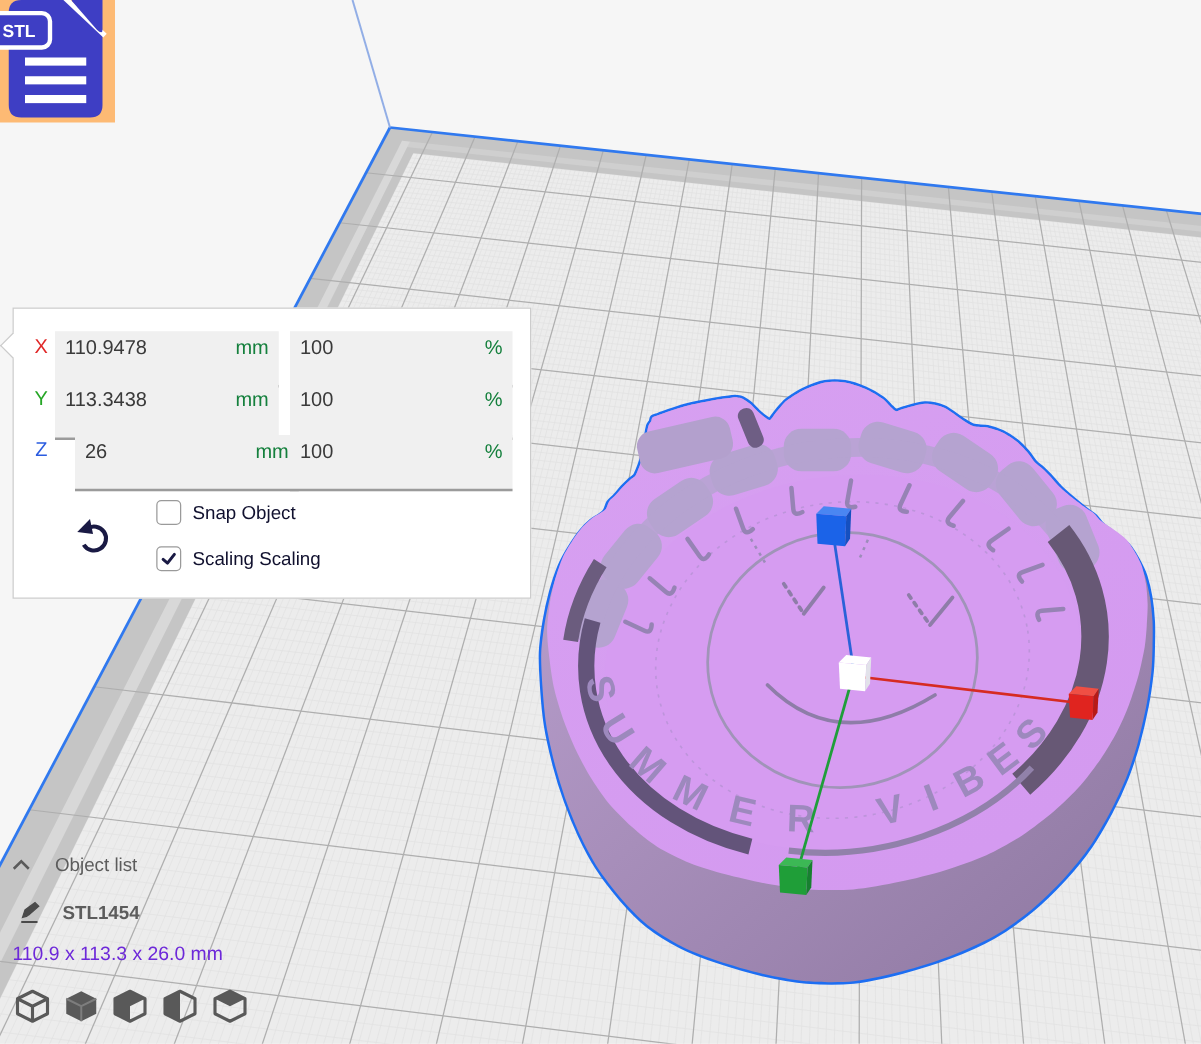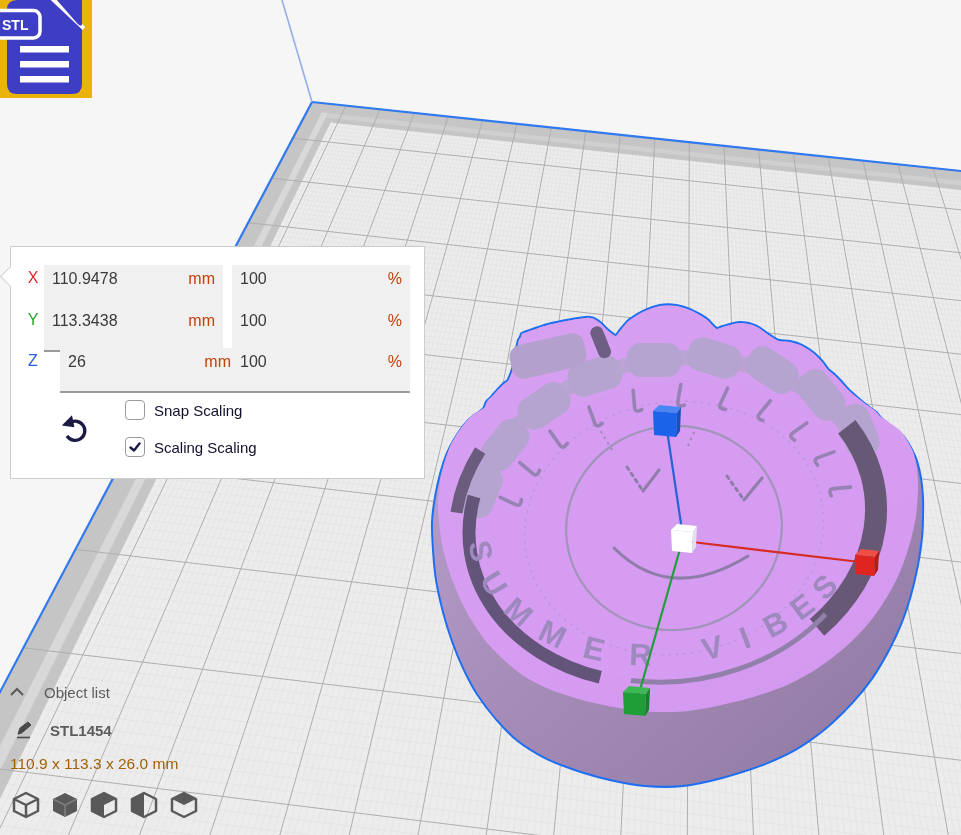--- a/index.html
+++ b/index.html
@@ -7,21 +7,21 @@
 #scene { position:absolute; inset:0; }
 .panel { position:absolute; left:10px; top:246px; width:415px; height:233px;
   background:#fff; border:1px solid #cccccc; }
 .notch { position:absolute; left:-8px; top:22px; width:15px; height:15px;
   background:#fff; border-left:1px solid #ccc; border-bottom:1px solid #ccc;
   transform:rotate(45deg); }
 .row { position:absolute; left:0; height:30px; }
 .axl { position:absolute; width:24px; text-align:center; font-size:16px; top:4px; }
 .fld { position:absolute; background:#f0f0f0; height:45px; border-bottom:2px solid #9b9b9b;
   font-size:16px; color:#3a3a3a; line-height:28px; padding:0 8px; }
-.sfx { position:absolute; right:8px; top:0; color:#c2410c; }
+.sfx { position:absolute; right:8px; top:0; color:#15803d; }
 .cb { position:absolute; width:20px; height:20px; background:#fff; border:1px solid #9a9a9a;
   border-radius:4px; }
 .cl { position:absolute; font-size:15px; color:#10102e; }
 .blt { position:absolute; color:#5c5c5c; font-size:15px; }
 </style></head>
 <body>
 <svg id="scene" width="961" height="835" viewBox="0 0 961 835">
 <polygon points="312.0,102.0 1214.8,198.0 2359.6,1977.8 -465.5,1572.3" fill="#ececec"></polygon>
 <g>
       <line x1="310.2" y1="105.5" x2="1217.4" y2="202.0" stroke="#e1e1e1" stroke-width="0.6"></line>
@@ -563,21 +563,21 @@
       <path d="M855,555 L875,557 L874,576 L856,574 Z" fill="#e0241f"></path>
       <path d="M875,557 L879,551 L878,570 L874,576 Z" fill="#b81a16"></path>
     </g>
 <g>
       <path d="M623,692 L629,686 L650,688 L646,694 Z" fill="#3cb855"></path>
       <path d="M623,692 L646,694 L645,716 L624,714 Z" fill="#1f9e38"></path>
       <path d="M646,694 L650,688 L649,710 L645,716 Z" fill="#178030"></path>
     </g>
 </svg>
 
-<div style="position:absolute;left:0;top:0;width:92px;height:98px;background:#eab308;">
+<div style="position:absolute;left:0;top:0;width:92px;height:98px;background:#fdba74;">
 <svg width="92" height="98" viewBox="0 0 92 98">
 <path d="M17,0 H52 L82,28 V84 Q82,94 72,94 H17 Q7,94 7,84 V10 Q7,0 17,0 Z" fill="#3e3ec4"></path>
 <path d="M51.5,-2 L84,28.5" stroke="#fff" stroke-width="4"></path>
 <path d="M57.5,0 L82,0 L82,23.5 Q82,28 77.5,23.8 L57.5,0.8 Z" fill="#3e3ec4"></path>
 <rect x="-8" y="10.5" width="48" height="27.5" rx="6.5" fill="#3e3ec4" stroke="#fff" stroke-width="3.5"></rect>
 <text x="2" y="29.5" font-size="14" font-weight="bold" fill="#fff" letter-spacing="0" font-family="Liberation Sans,sans-serif">STL</text>
 <rect x="20" y="46" width="49" height="6.5" fill="#fff"></rect>
 <rect x="20" y="61" width="49" height="6.5" fill="#fff"></rect>
 <rect x="20" y="76" width="49" height="6.5" fill="#fff"></rect>
 </svg></div>
@@ -597,39 +597,39 @@
  <div class="row" style="top:101px;width:100%;">
    <div class="axl" style="left:10px;color:#2b5ce0;">Z</div>
    <div class="fld" style="left:49px;width:179px;">26<span class="sfx">mm</span></div>
    <div class="fld" style="left:221px;width:178px;">100<span class="sfx">%</span></div>
  </div>
  <svg style="position:absolute;left:50px;top:167px;" width="30" height="30" viewBox="0 0 30 30">
    <path d="M 8.6,9.0 A 9.6 9.6 0 1 1 6.0,21.8" fill="none" stroke="#1a1a44" stroke-width="3.3"></path>
    <path d="M 11.0,1.2 L 0.8,11.6 L 13.4,13.2 Z" fill="#1a1a44"></path>
  </svg>
  <div class="cb" style="left:114px;top:153px;"></div>
- <div class="cl" style="left:143px;top:155px;">Snap Scaling</div>
+ <div class="cl" style="left:143px;top:155px;">Snap Object</div>
  <div class="cb" style="left:114px;top:190px;">
    <svg width="18" height="18" viewBox="0 0 18 18">
         <path d="M4.5,9.5 L8,12.5 L13.5,5.5" fill="none" stroke="#1a1a44" stroke-width="2.4" stroke-linecap="round" stroke-linejoin="round"></path>
       </svg>
  </div>
  <div class="cl" style="left:143px;top:192px;">Scaling Scaling</div>
 </div>
 
 <svg style="position:absolute;left:9px;top:686px;" width="16" height="12" viewBox="0 0 16 12">
  <path d="M2,9 L8,3 L14,9" fill="none" stroke="#5a5a5a" stroke-width="2"></path>
 </svg>
 <div class="blt" style="left:44px;top:684px;">Object list</div>
 <svg style="position:absolute;left:15px;top:720px;" width="20" height="20" viewBox="0 0 20 20">
  <path d="M3,14 L5,8 L13,2 L16,5 L8,12 Z M3,14 L7,13" fill="#4a4a4a" stroke="#4a4a4a" stroke-width="1"></path>
  <line x1="2" y1="17.5" x2="15" y2="17.5" stroke="#4a4a4a" stroke-width="1.6"></line>
 </svg>
 <div class="blt" style="left:50px;top:722px;font-weight:bold;">STL1454</div>
-<div class="blt" style="left:10px;top:755px;color:#a16207;font-size:15.5px;">110.9 x 113.3 x 26.0 mm</div>
+<div class="blt" style="left:10px;top:755px;color:#6d28d9;font-size:15.5px;">110.9 x 113.3 x 26.0 mm</div>
 
 <svg style="position:absolute;left:12px;top:790px;" width="190" height="32" viewBox="0 0 190 32">
 <g stroke="#595959" stroke-width="2.5" fill="none" stroke-linejoin="round">
  <path d="M14,3 L26,9 L26,21 L14,27 L2,21 L2,9 Z M2,9 L14,15 L26,9 M14,15 L14,27"></path>
 </g>
 <g transform="translate(39,0)">
  <path d="M14,3 L26,9 L26,21 L14,27 L2,21 L2,9 Z" fill="#595959"></path>
  <path d="M2,9 L14,15 L26,9 M14,15 L14,27" stroke="#7d7d7d" stroke-width="1.6" fill="none"></path>
 </g>
 <g transform="translate(78,0)" stroke="#595959" stroke-width="2.5" fill="none" stroke-linejoin="round">

